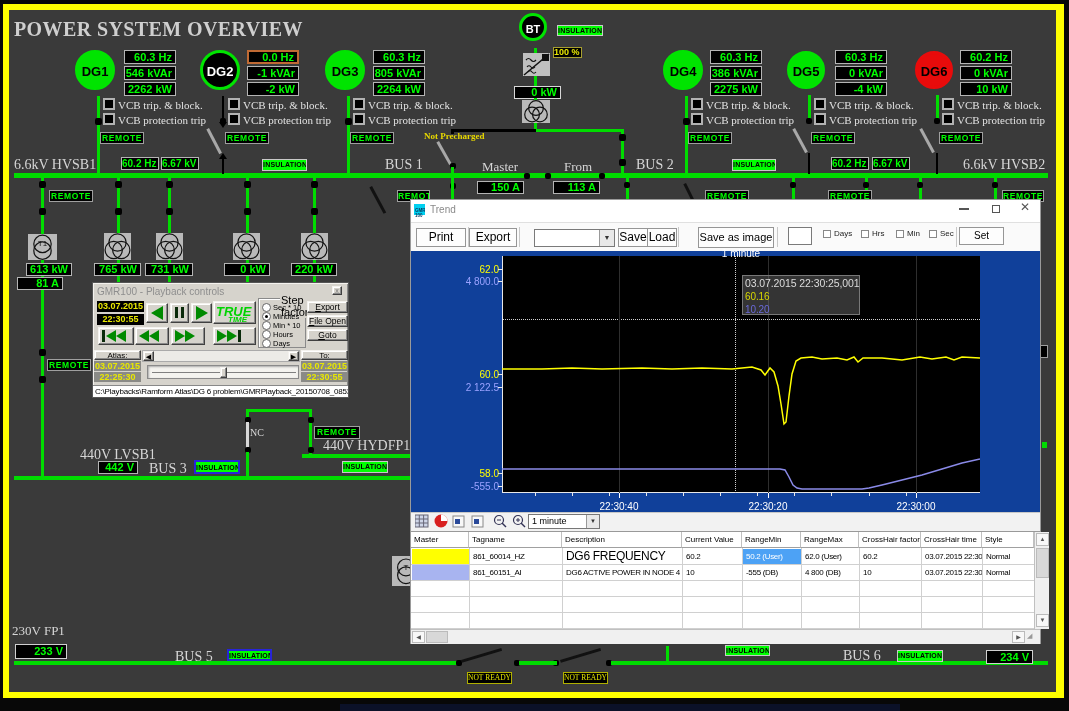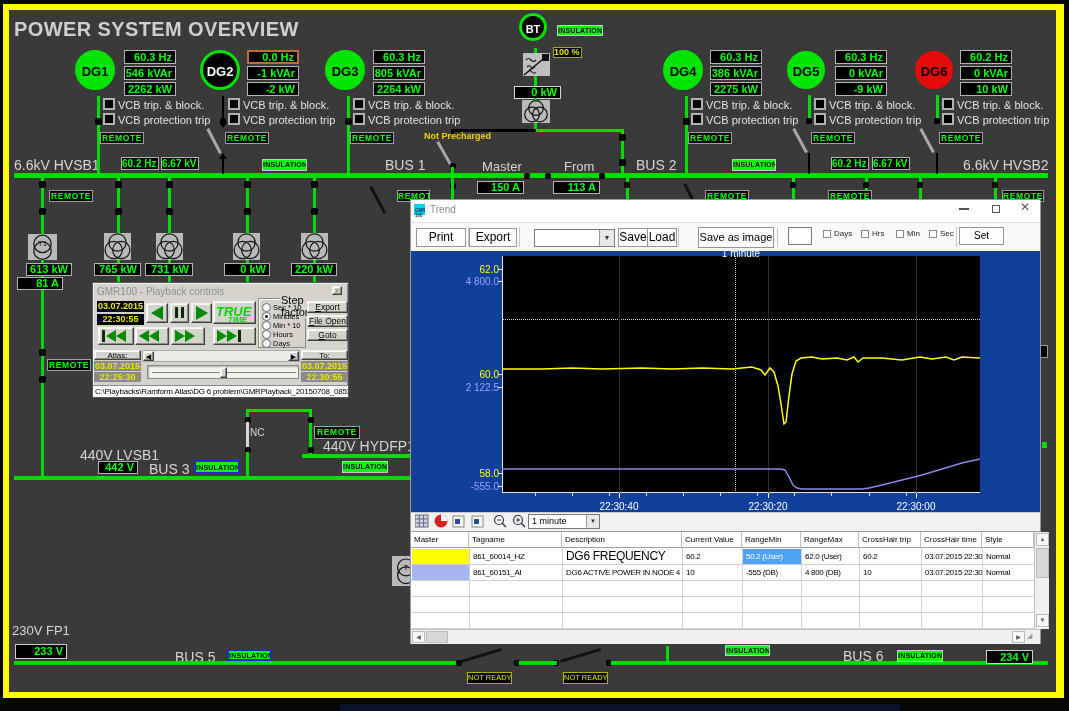--- a/index.html
+++ b/index.html
@@ -1,19 +1,19 @@
 <!DOCTYPE html>
 <html><head><meta charset="utf-8"><style>
 *{margin:0;padding:0;box-sizing:border-box}
 body{font-family:"Liberation Sans",sans-serif}
 #scr{position:relative;width:1069px;height:711px;background:#080808;overflow:hidden}
 #panel{position:absolute;left:3px;top:4px;width:1061px;height:694px;background:#ffff00}
 #inner{position:absolute;left:6px;top:6px;width:1047px;height:682px;background:#3a3a3a}
 .ln{position:absolute}
-.lab{position:absolute;white-space:nowrap;font-family:Liberation Sans, sans-serif}
+.lab{position:absolute;white-space:nowrap;font-family:Liberation Serif, serif}
 .ro{position:absolute;background:#000;font-weight:bold;text-align:right;padding-right:3px;white-space:nowrap;font-family:"Liberation Sans",sans-serif}
 .rem{position:absolute;background:#000;border:1px solid #9f9f9f;color:#00ff00;font-size:8.5px;font-weight:bold;text-align:center;letter-spacing:0.6px;font-family:"Liberation Sans",sans-serif;overflow:hidden}
 .ins{position:absolute;background:#00ff00;border:1px solid #c8c8c8;color:#000;font-size:7px;font-weight:bold;text-align:center;letter-spacing:0.2px;font-family:"Liberation Sans",sans-serif;overflow:hidden}
 .ins.blue{border:2px solid #2824d8}
 .chk{position:absolute;width:12px;height:12px;background:#000;border:2px solid #b2b2b2}
 .cir{position:absolute;border-radius:50%;text-align:center;font-weight:bold;font-family:"Liberation Sans",sans-serif}
 .b3{background:#d6d3cc;border:1px solid #404040;border-top-color:#f4f2ee;border-left-color:#f4f2ee;box-shadow:inset -1px -1px 0 #8a8a8a,inset 1px 1px 0 #fff}
 </style></head><body>
 <div id="scr">
     <div id="panel">
@@ -69,21 +69,21 @@
 <div class="ro" style="left:710px;top:66px;width:52px;height:14px;font-size:11px;line-height:12px;border:1px solid #b4b4b4;color:#00ff00">386 kVAr</div>
 <div class="ro" style="left:710px;top:82px;width:52px;height:14px;font-size:11px;line-height:12px;border:1px solid #b4b4b4;color:#00ff00">2275 kW</div>
 <div class="chk" style="left:691px;top:98px"></div>
 <div class="lab" style="left:706px;top:99px;font-size:11px;color:#e2e2e2;">VCB trip. &amp; block.</div>
 <div class="chk" style="left:691px;top:113px"></div>
 <div class="lab" style="left:706px;top:114px;font-size:11px;color:#e2e2e2;">VCB protection trip</div>
 <div class="rem" style="left:688px;top:132px;width:44px;height:12px;line-height:10px">REMOTE</div>
 <div class="cir" style="left:787px;top:51px;width:38px;height:38px;background:#00e400;border:3px solid #00e400;line-height:36px;font-size:13px;color:#000">DG5</div>
 <div class="ro" style="left:835px;top:50px;width:52px;height:14px;font-size:11px;line-height:12px;border:1px solid #b4b4b4;color:#00ff00">60.3 Hz</div>
 <div class="ro" style="left:835px;top:66px;width:52px;height:14px;font-size:11px;line-height:12px;border:1px solid #b4b4b4;color:#00ff00">0 kVAr</div>
-<div class="ro" style="left:835px;top:82px;width:52px;height:14px;font-size:11px;line-height:12px;border:1px solid #b4b4b4;color:#00ff00">-9 kW</div>
+<div class="ro" style="left:835px;top:82px;width:52px;height:14px;font-size:11px;line-height:12px;border:1px solid #b4b4b4;color:#00ff00">-4 kW</div>
 <div class="chk" style="left:814px;top:98px"></div>
 <div class="lab" style="left:829px;top:99px;font-size:11px;color:#e2e2e2;">VCB trip. &amp; block.</div>
 <div class="chk" style="left:814px;top:113px"></div>
 <div class="lab" style="left:829px;top:114px;font-size:11px;color:#e2e2e2;">VCB protection trip</div>
 <div class="rem" style="left:811px;top:132px;width:44px;height:12px;line-height:10px">REMOTE</div>
 <div class="cir" style="left:915px;top:51px;width:38px;height:38px;background:#e80b0b;border:3px solid #e80b0b;line-height:36px;font-size:13px;color:#000">DG6</div>
 <div class="ro" style="left:960px;top:50px;width:52px;height:14px;font-size:11px;line-height:12px;border:1px solid #b4b4b4;color:#00ff00">60.2 Hz</div>
 <div class="ro" style="left:960px;top:66px;width:52px;height:14px;font-size:11px;line-height:12px;border:1px solid #b4b4b4;color:#00ff00">0 kVAr</div>
 <div class="ro" style="left:960px;top:82px;width:52px;height:14px;font-size:11px;line-height:12px;border:1px solid #b4b4b4;color:#00ff00">10 kW</div>
 <div class="chk" style="left:942px;top:98px"></div>
@@ -389,20 +389,25 @@
 <div style="position:absolute;left:91px;top:56px;width:478px;height:237px;background:#000;border-left:1px solid #e8e8e8;border-bottom:1px solid #e8e8e8"></div>
 <div style="position:absolute;left:92px;top:119px;width:477px;height:0;border-top:1px dotted #cfcfcf"></div>
 <div style="position:absolute;left:324px;top:56px;height:237px;width:0;border-left:1px dotted #cfcfcf"></div>
 <div style="position:absolute;left:208px;top:56px;width:1px;height:237px;background:#2e2e2e"></div>
 <div style="position:absolute;left:357px;top:56px;width:1px;height:237px;background:#2e2e2e"></div>
 <div style="position:absolute;left:505px;top:56px;width:1px;height:237px;background:#2e2e2e"></div>
 <svg style="position:absolute;left:91px;top:56px" width="478" height="237">
 <polyline fill="none" stroke="#ffff00" stroke-width="1.5" points="0,113 40,113 70,112 100,113 140,112 170,113 200,112 230,113 250,111 259,114 263,119 268,112 272,116 276,130 279,148 282,168 284,166 287,140 290,118 294,105 299,102 310,101 320,103 335,102 345,104 352,101 356,106 361,102 380,102 400,104 418,101 430,103 444,101 452,104 460,101 478,102"></polyline>
 <polyline fill="none" stroke="#8a8ae8" stroke-width="1.5" points="0,213 278,213 283,214 287,221 291,229 295,232 300,233 360,233 367,232 380,229 400,224 420,219 440,213 460,207 478,203"></polyline>
 </svg>
+<div style="position:absolute;left:331px;top:75px;width:118px;height:40px;background:rgba(125,125,125,0.42);border:1px solid #787878;padding:1px 2px;font-size:10.5px;letter-spacing:-0.1px;line-height:13px">
+<div style="color:#dcdcdc;white-space:nowrap">03.07.2015 22:30:25,001</div>
+          <div style="color:#d8d800;font-size:10px">60.16</div>
+          <div style="color:#6a6ad8;font-size:10px">10.20</div>
+        </div>
 <div style="position:absolute;left:178px;top:301px;width:60px;text-align:center;color:#fff;font-size:10px">22:30:40</div>
 <div style="position:absolute;left:208px;top:293px;width:1px;height:5px;background:#fff"></div>
 <div style="position:absolute;left:327px;top:301px;width:60px;text-align:center;color:#fff;font-size:10px">22:30:20</div>
 <div style="position:absolute;left:357px;top:293px;width:1px;height:5px;background:#fff"></div>
 <div style="position:absolute;left:475px;top:301px;width:60px;text-align:center;color:#fff;font-size:10px">22:30:00</div>
 <div style="position:absolute;left:505px;top:293px;width:1px;height:5px;background:#fff"></div>
 <div style="position:absolute;left:87px;top:69px;width:4px;height:1px;background:#e8e8e8"></div>
 <div style="position:absolute;left:87px;top:81px;width:4px;height:1px;background:#e8e8e8"></div>
 <div style="position:absolute;left:87px;top:174px;width:4px;height:1px;background:#e8e8e8"></div>
 <div style="position:absolute;left:87px;top:187px;width:4px;height:1px;background:#e8e8e8"></div>
@@ -441,21 +446,21 @@
           <line x1="103" y1="4" x2="103" y2="8" stroke="#335"></line>
 </svg>
 <div style="position:absolute;left:117px;top:314px;width:72px;height:15px;background:#fff;border:1px solid #777;font-size:9px;color:#000;line-height:13px;padding-left:3px">1 minute<div style="position:absolute;right:0;top:0;width:13px;height:13px;background:#e8e8e8;border-left:1px solid #999;font-size:6px;text-align:center;line-height:13px;color:#333">▼</div></div>
 <div style="position:absolute;left:0px;top:331px;width:629px;height:98px;background:#fff;border-top:1px solid #999"></div>
 <div style="position:absolute;left:0px;top:332px;width:58px;height:16px;background:#fff;border-right:1px solid #c0c0c0;border-bottom:1px solid #a0a0a0;font-size:8px;color:#000;line-height:15px;padding-left:3px;overflow:hidden;white-space:nowrap">Master</div>
 <div style="position:absolute;left:58px;top:332px;width:93px;height:16px;background:#fff;border-right:1px solid #c0c0c0;border-bottom:1px solid #a0a0a0;font-size:8px;color:#000;line-height:15px;padding-left:3px;overflow:hidden;white-space:nowrap">Tagname</div>
 <div style="position:absolute;left:151px;top:332px;width:120px;height:16px;background:#fff;border-right:1px solid #c0c0c0;border-bottom:1px solid #a0a0a0;font-size:8px;color:#000;line-height:15px;padding-left:3px;overflow:hidden;white-space:nowrap">Description</div>
 <div style="position:absolute;left:271px;top:332px;width:60px;height:16px;background:#fff;border-right:1px solid #c0c0c0;border-bottom:1px solid #a0a0a0;font-size:8px;color:#000;line-height:15px;padding-left:3px;overflow:hidden;white-space:nowrap">Current Value</div>
 <div style="position:absolute;left:331px;top:332px;width:59px;height:16px;background:#fff;border-right:1px solid #c0c0c0;border-bottom:1px solid #a0a0a0;font-size:8px;color:#000;line-height:15px;padding-left:3px;overflow:hidden;white-space:nowrap">RangeMin</div>
 <div style="position:absolute;left:390px;top:332px;width:58px;height:16px;background:#fff;border-right:1px solid #c0c0c0;border-bottom:1px solid #a0a0a0;font-size:8px;color:#000;line-height:15px;padding-left:3px;overflow:hidden;white-space:nowrap">RangeMax</div>
-<div style="position:absolute;left:448px;top:332px;width:62px;height:16px;background:#fff;border-right:1px solid #c0c0c0;border-bottom:1px solid #a0a0a0;font-size:8px;color:#000;line-height:15px;padding-left:3px;overflow:hidden;white-space:nowrap">CrossHair trip</div>
+<div style="position:absolute;left:448px;top:332px;width:62px;height:16px;background:#fff;border-right:1px solid #c0c0c0;border-bottom:1px solid #a0a0a0;font-size:8px;color:#000;line-height:15px;padding-left:3px;overflow:hidden;white-space:nowrap">CrossHair factor</div>
 <div style="position:absolute;left:510px;top:332px;width:61px;height:16px;background:#fff;border-right:1px solid #c0c0c0;border-bottom:1px solid #a0a0a0;font-size:8px;color:#000;line-height:15px;padding-left:3px;overflow:hidden;white-space:nowrap">CrossHair time</div>
 <div style="position:absolute;left:571px;top:332px;width:52px;height:16px;background:#fff;border-right:1px solid #c0c0c0;border-bottom:1px solid #a0a0a0;font-size:8px;color:#000;line-height:15px;padding-left:3px;overflow:hidden;white-space:nowrap">Style</div>
 <div style="position:absolute;left:58px;top:348px;width:1px;height:80px;background:#d0d0d0"></div>
 <div style="position:absolute;left:151px;top:348px;width:1px;height:80px;background:#d0d0d0"></div>
 <div style="position:absolute;left:271px;top:348px;width:1px;height:80px;background:#d0d0d0"></div>
 <div style="position:absolute;left:331px;top:348px;width:1px;height:80px;background:#d0d0d0"></div>
 <div style="position:absolute;left:390px;top:348px;width:1px;height:80px;background:#d0d0d0"></div>
 <div style="position:absolute;left:448px;top:348px;width:1px;height:80px;background:#d0d0d0"></div>
 <div style="position:absolute;left:510px;top:348px;width:1px;height:80px;background:#d0d0d0"></div>
 <div style="position:absolute;left:571px;top:348px;width:1px;height:80px;background:#d0d0d0"></div>

